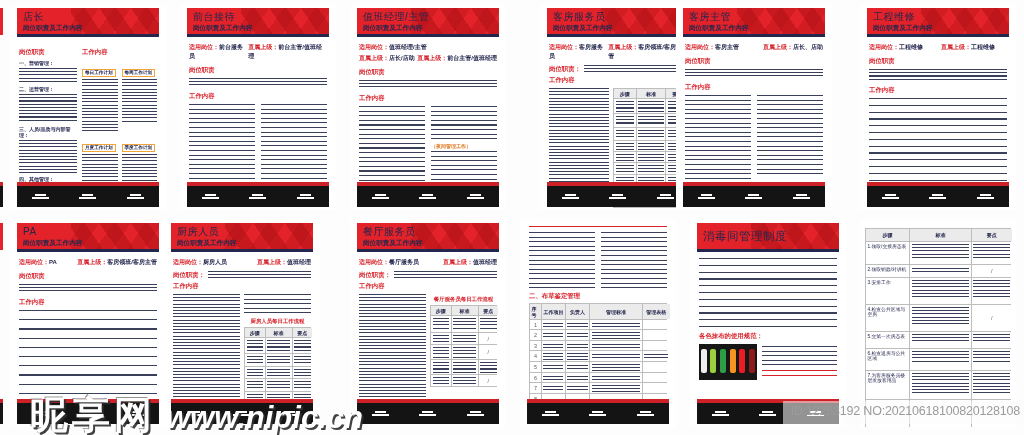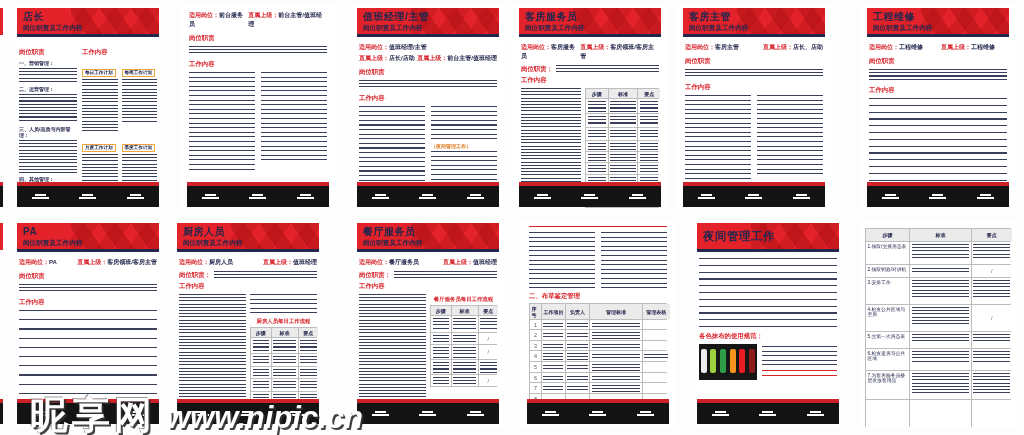--- a/index.html
+++ b/index.html
@@ -7,21 +7,21 @@
          font-family:"Liberation Sans", sans-serif;}
   .poster{position:absolute;width:156px;background:#ffffff;overflow:hidden;}
   .r1{top:5px;height:205px;} .r2{top:220px;height:207px;}
   
   .phead{position:relative;margin:3px 7px 0;height:26px;background:#e32329;
          border-bottom:3px solid #23264d;overflow:hidden;}
   .phead::after{content:"";position:absolute;right:0;top:0;bottom:0;width:62%;
       background:
         repeating-linear-gradient(55deg, transparent 0 12px, rgba(176,16,22,.55) 12px 26px),
         repeating-linear-gradient(-55deg, transparent 0 12px, rgba(176,16,22,.35) 12px 26px);}
-  .ptitle{position:relative;z-index:2;color:#23264d;font-weight:bold;font-size:10px;
+  .ptitle{position:relative;z-index:2;color:#23264d;font-weight:normal;font-size:10px;
           line-height:12px;padding:3px 0 0 6px;letter-spacing:.5px;}
   .psub{position:relative;z-index:2;color:#23264d;font-weight:bold;font-size:6.6px;
         line-height:8px;padding:1px 0 0 6px;}
   .big .ptitle{font-size:11.5px;line-height:26px;padding-top:0;}
   
   .pbody{margin:6px 9px 0;}
   .meta{display:flex;justify-content:space-between;font-size:6px;font-weight:bold;margin:2px 0 4px;}
   .meta2{display:block;}
   .ml{color:#d8232b;} .mv{color:#23264d;}
   .sec{color:#d8232b;font-size:6.4px;font-weight:bold;margin:5px 0 3px;}
@@ -130,20 +130,24 @@
           <span class="l2"></span>
         </div>
       <div class="fb">
           <span class="l1"></span>
           <span class="l2"></span>
         </div>
     </div>
   </div>
 
   <div class="poster r1" style="left:180px">
+    <div class="phead">
+      <div class="ptitle">前台接待</div>
+      <div class="psub">岗位职责及工作内容</div>
+    </div>
     <div class="pbody">
       <div class="meta">
         <span><span class="ml">适用岗位：</span><span class="mv">前台服务员</span></span>
         <span><span class="ml">直属上级：</span><span class="mv">前台主管/值班经理</span></span>
       </div>
       <div class="sec">岗位职责</div>
       <div class="tl" style="height:9px"></div>
       <div class="sec">工作内容</div>
       <div class="cols">
         <div class="mid" style="height:98px"></div>
@@ -200,21 +204,21 @@
           <span class="l1"></span>
           <span class="l2"></span>
         </div>
       <div class="fb">
           <span class="l1"></span>
           <span class="l2"></span>
         </div>
     </div>
   </div>
 
-  <div class="poster r1" style="left:512px">
+  <div class="poster r1" style="left:540px">
     <div class="phead">
       <div class="ptitle">客房服务员</div>
       <div class="psub">岗位职责及工作内容</div>
     </div>
     <div class="pbody">
       <div class="meta">
         <span><span class="ml">适用岗位：</span><span class="mv">客房服务员</span></span>
         <span><span class="ml">直属上级：</span><span class="mv">客房领班/客房主管</span></span>
       </div>
       <div style="display:flex;gap:3px;align-items:flex-start;margin:2px 0 1px;">
@@ -413,21 +417,21 @@
           <span class="l1"></span>
           <span class="l2"></span>
         </div>
       <div class="fb">
           <span class="l1"></span>
           <span class="l2"></span>
         </div>
     </div>
   </div>
 
-  <div class="poster r2" style="left:170px">
+  <div class="poster r2" style="left:164px">
     <div class="phead">
       <div class="ptitle">厨房人员</div>
       <div class="psub">岗位职责及工作内容</div>
     </div>
     <div class="pbody">
       <div class="meta">
         <span><span class="ml">适用岗位：</span><span class="mv">厨房人员</span></span>
         <span><span class="ml">直属上级：</span><span class="mv">值班经理</span></span>
       </div>
       <div style="display:flex;gap:3px;align-items:flex-start;margin:2px 0 1px;">
@@ -711,21 +715,21 @@
         </div>
       <div class="fb">
           <span class="l1"></span>
           <span class="l2"></span>
         </div>
     </div>
   </div>
 
   <div class="poster r2" style="left:690px">
     <div class="phead big">
-      <div class="ptitle">夜间管理工作</div>
+      <div class="ptitle">消毒间管理制度</div>
     </div>
     <div class="pbody">
       <div class="sp" style="height:70px;margin-top:4px;"></div>
       <div class="sec" style="margin:4px 0 3px">各色抹布的使用规范：</div>
       <div style="display:flex;gap:5px;align-items:flex-start;">
         <div class="photo">
           <span class="towel" style="background:#eeeeee"></span>
           <span class="towel" style="background:#9bd13c"></span>
           <span class="towel" style="background:#2e9e46"></span>
           <span class="towel" style="background:#f7941d"></span>
@@ -815,14 +819,15 @@
       <div class="td" style="height:30px"></div>
       <div class="td"></div>
       <div class="td"></div>
 
     </div>
   </div>
 
   <div class="wm">
     <span class="cn">昵享网</span><span class="url">www.nipic.cn</span>
   </div>
+  <div class="idband">ID:12253192 NO:20210618100820128108</div>
 
 </div>
 
 </body></html>

